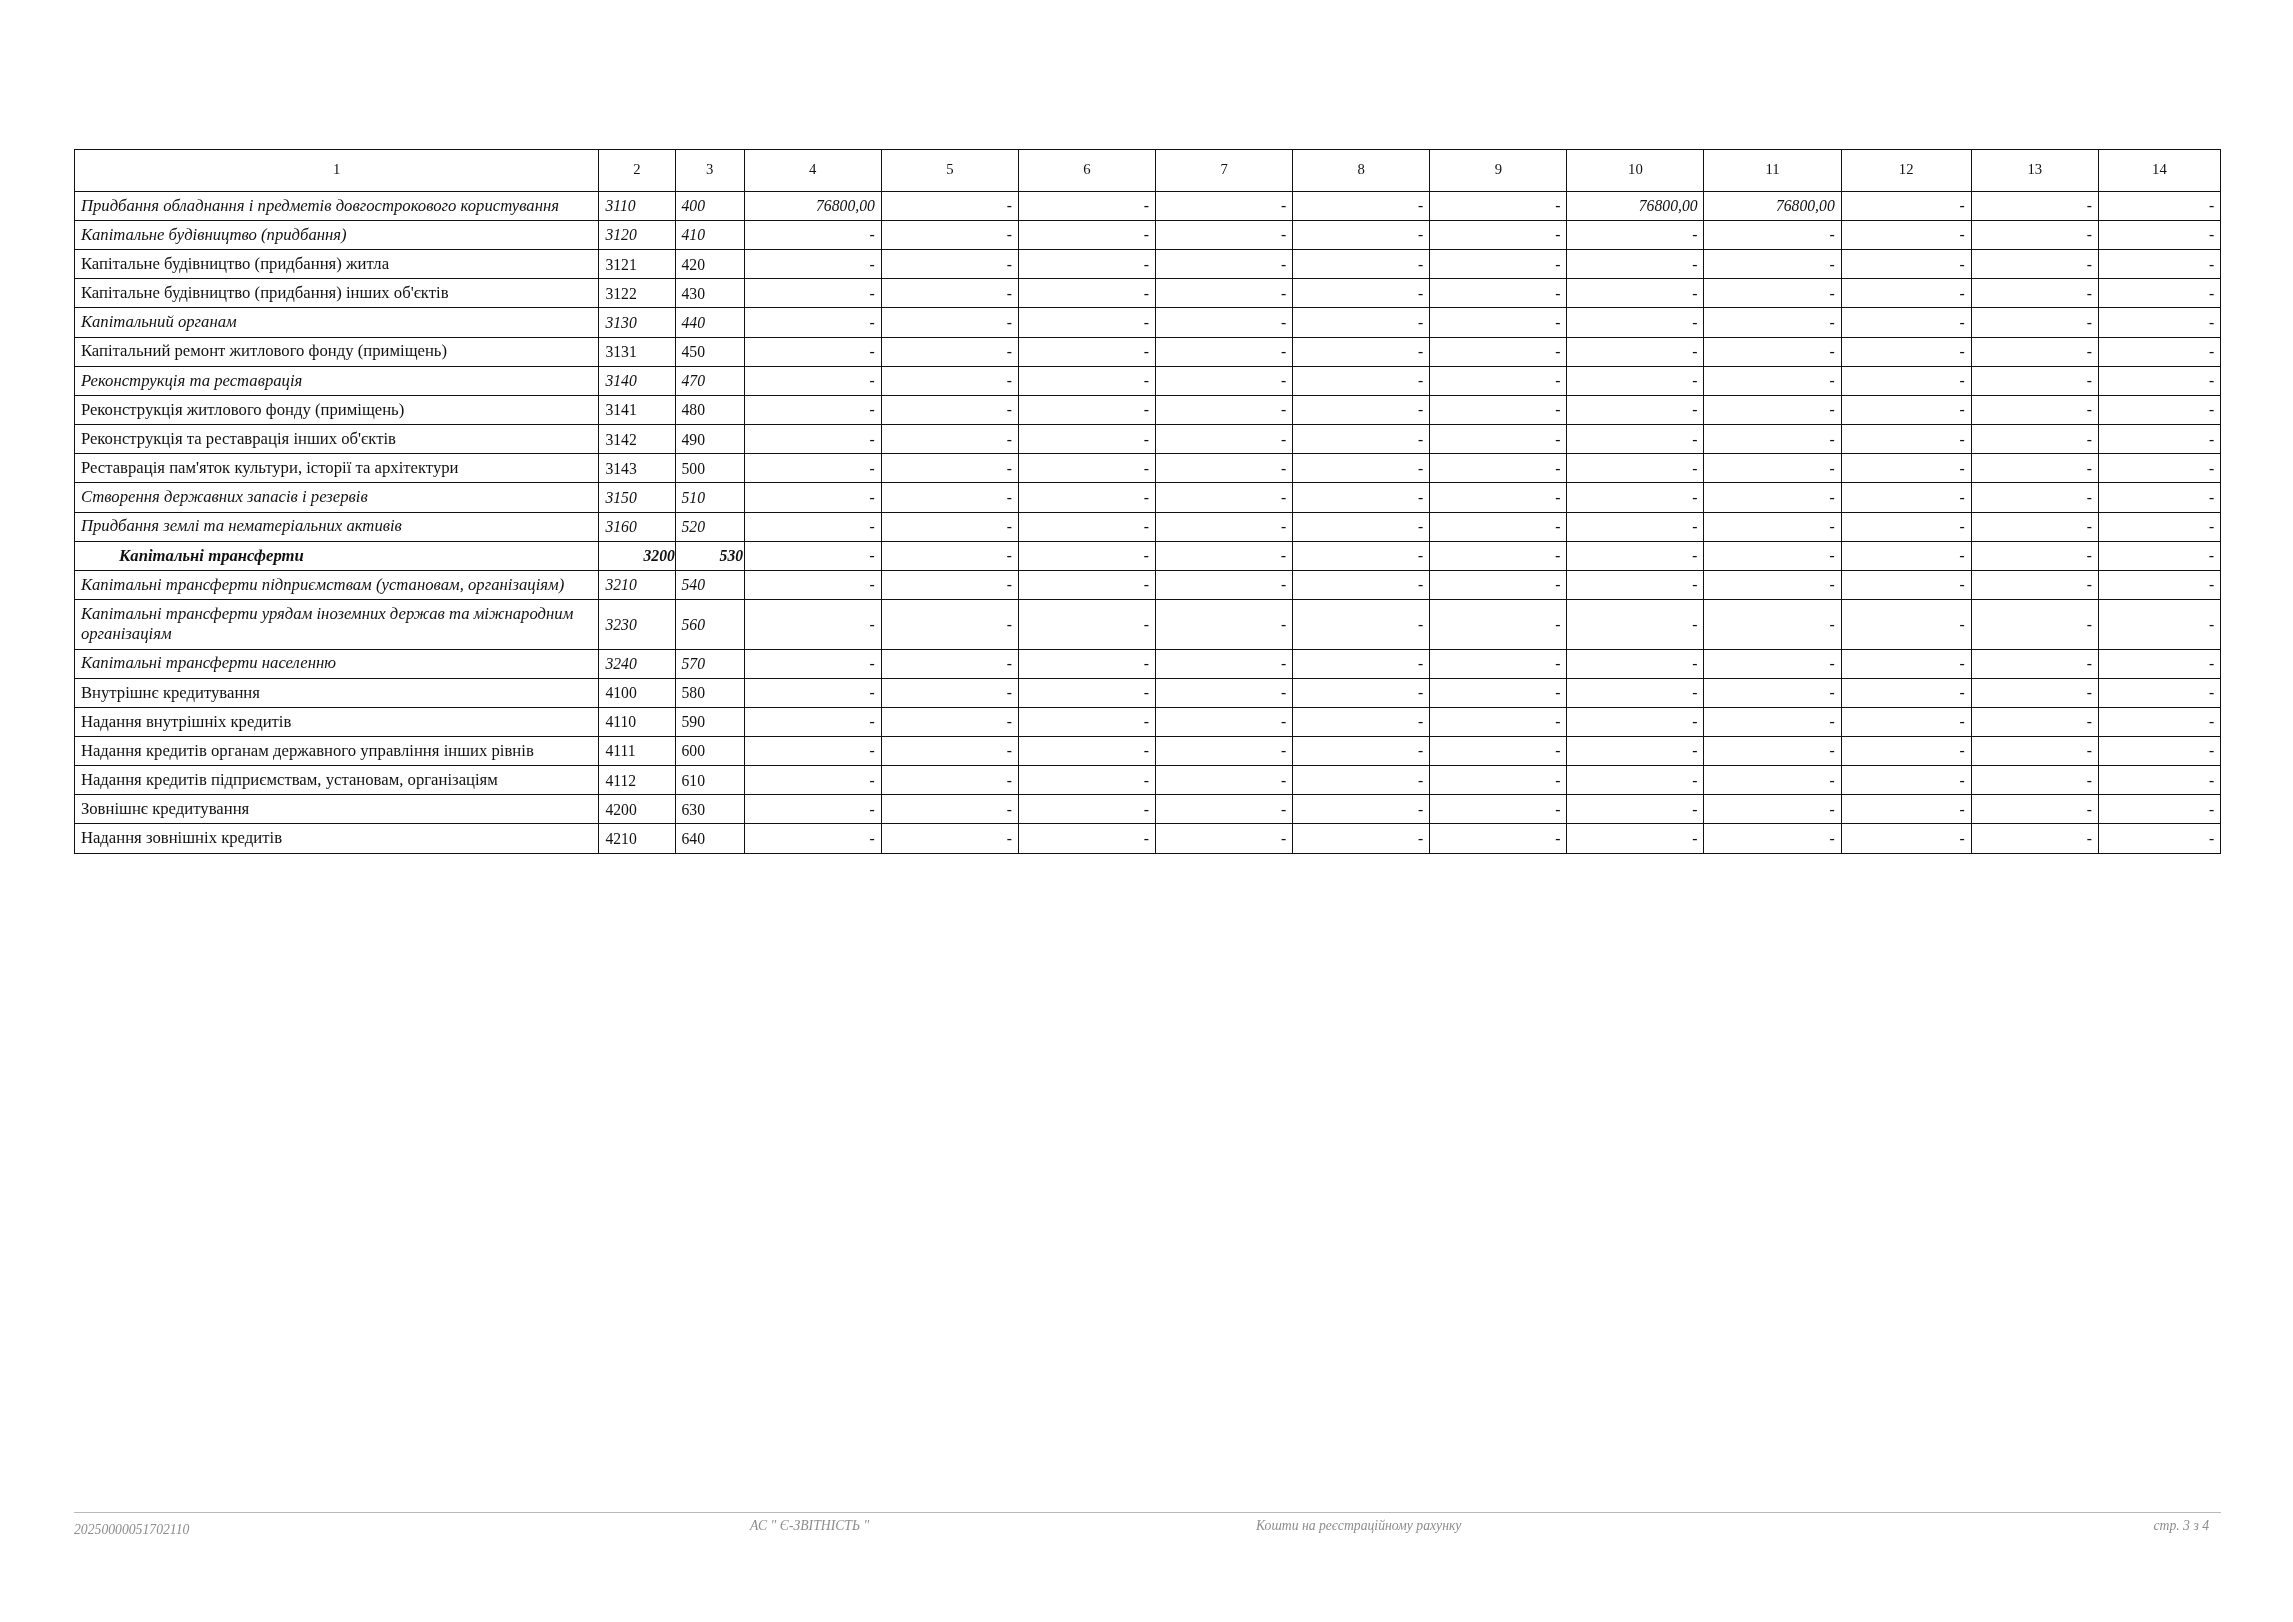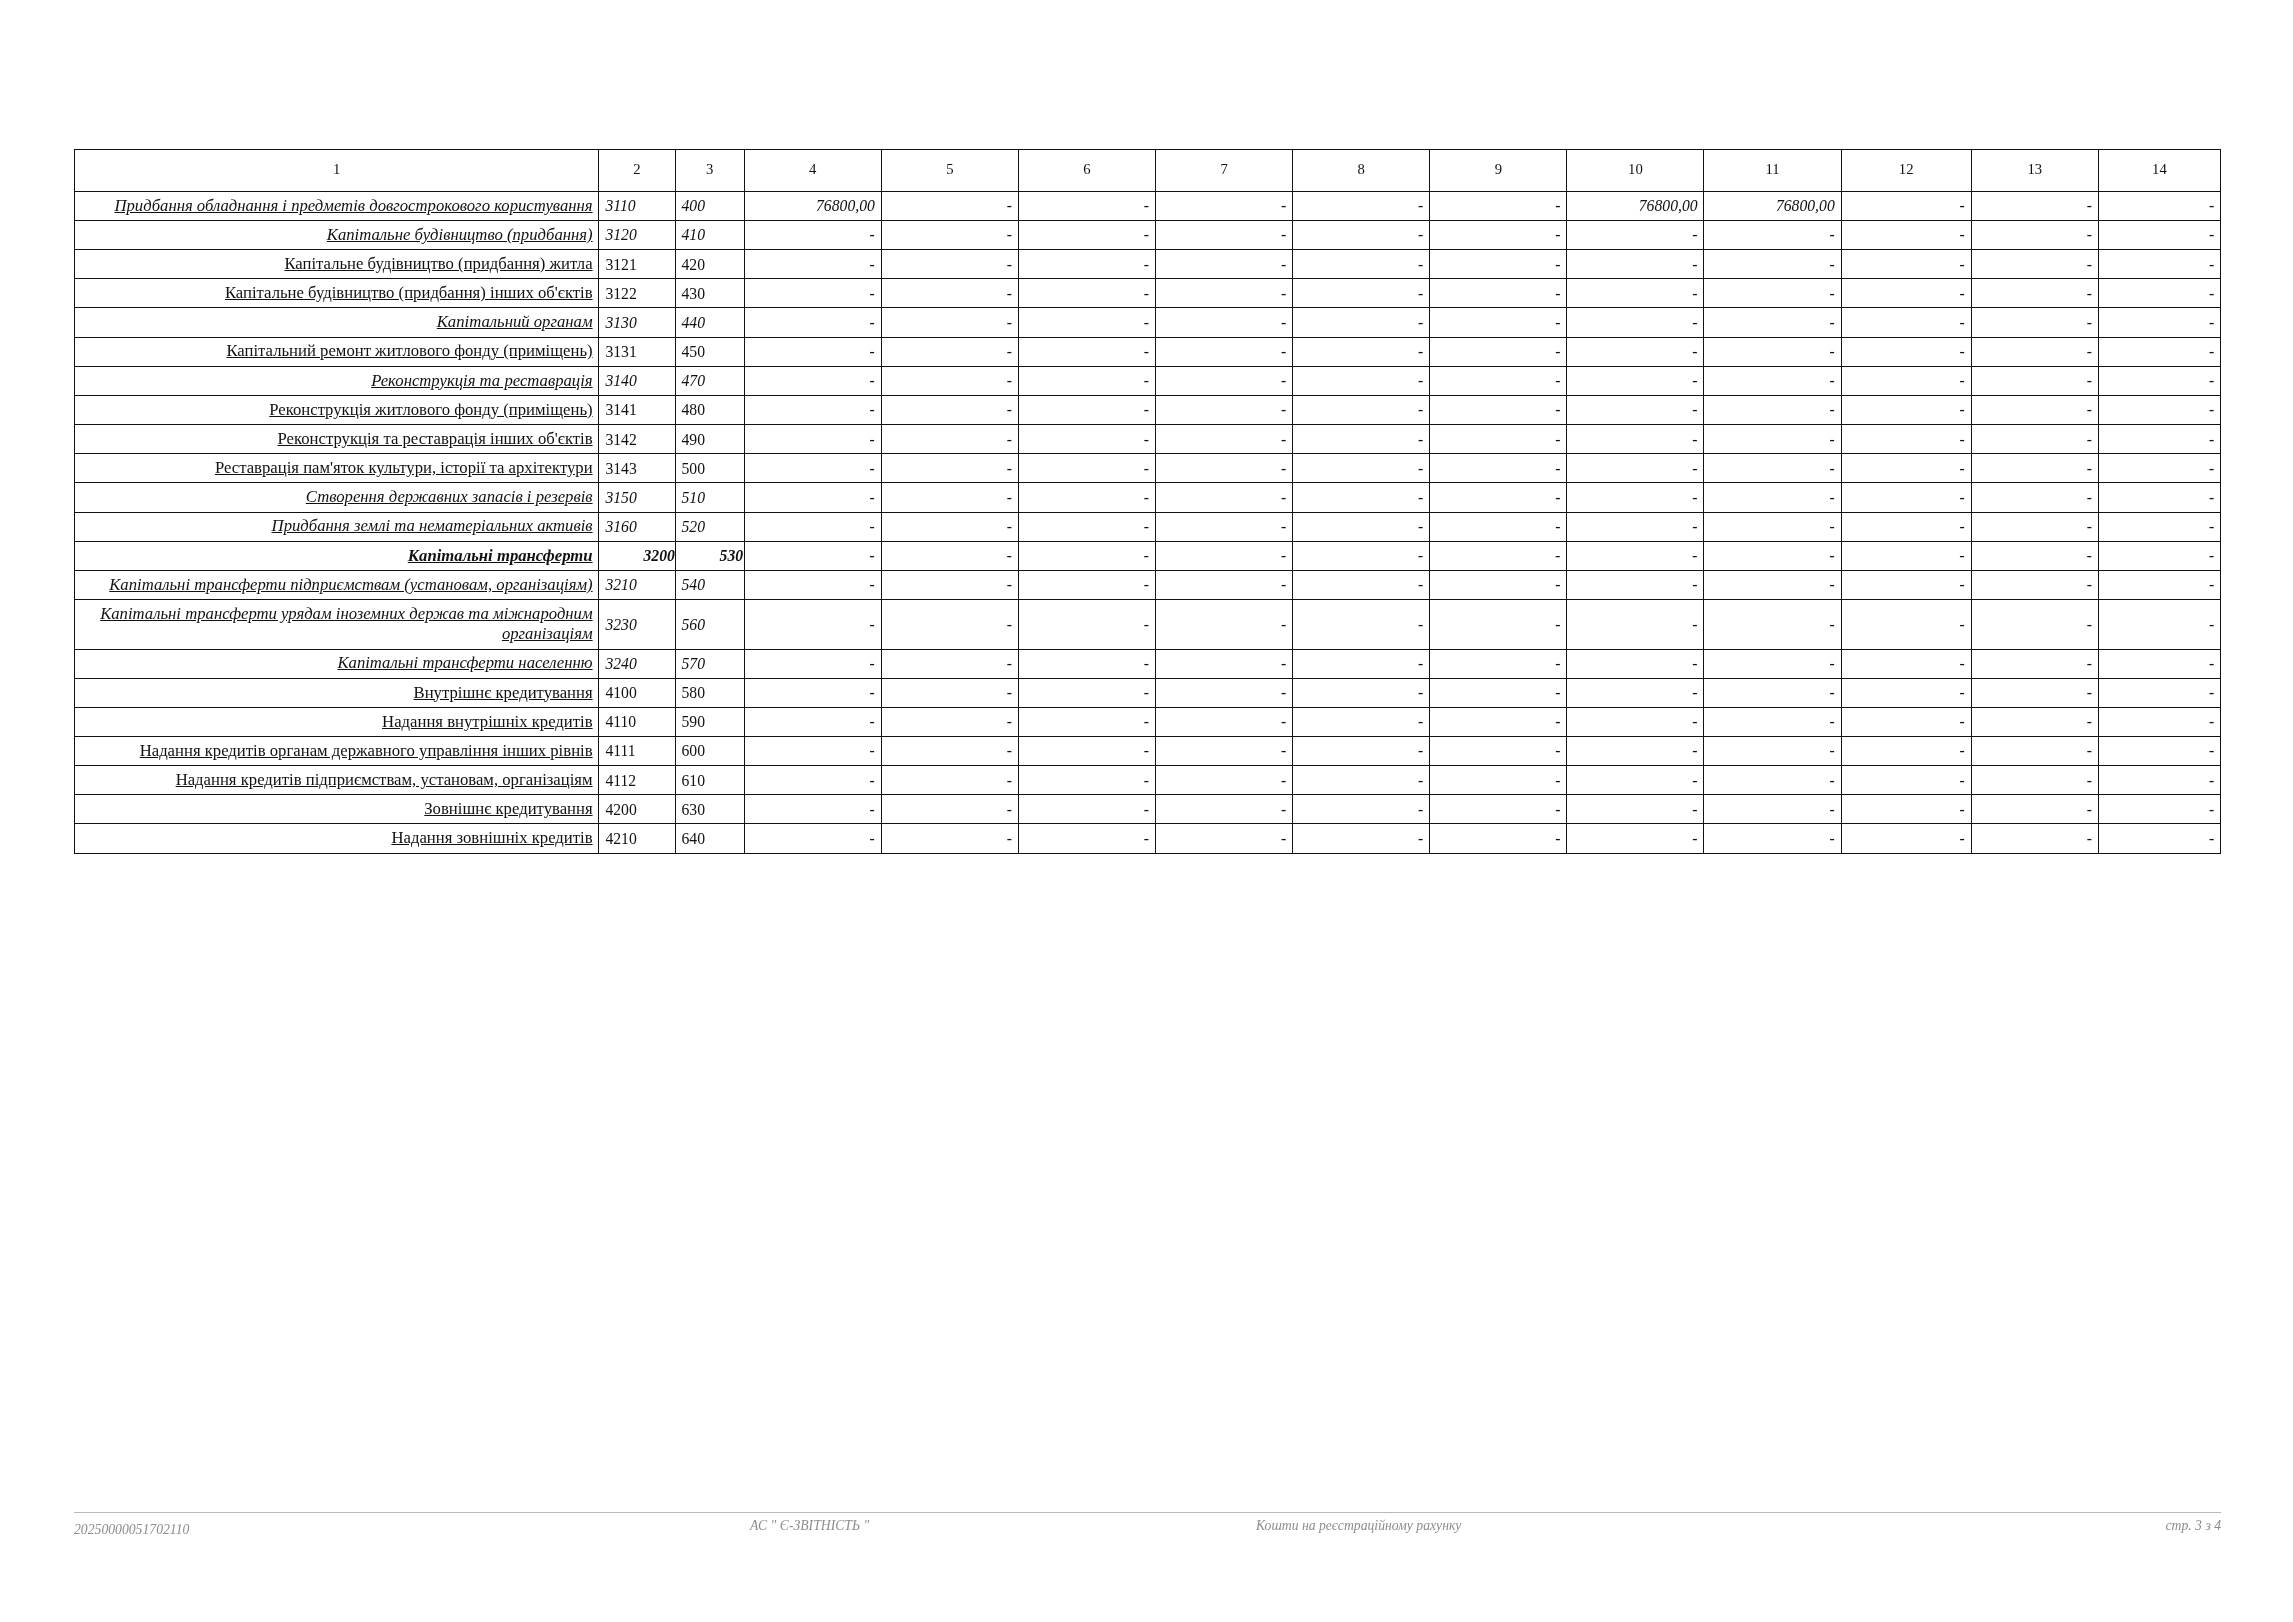--- a/index.html
+++ b/index.html
@@ -57,24 +57,23 @@
   col.c13 { width: 127px; }
   col.c14 { width: 122px; }
 
   thead td {
     text-align: center;
     font-size: 14.7px;
     height: 33px;
     padding: 2.9px 3.9px;
   }
   td.name {
-    text-align: right;
+    text-align: left;
     padding-left: 9.8px;
     font-size: 16.7px;
-    text-decoration: underline;
   }
   td.code {
     text-align: left;
     font-size: 15.7px;
   }
   td.num {
     text-align: right;
     padding-right: 8.8px;
     font-size: 15.7px;
   }
@@ -128,21 +127,21 @@
     left: 74px;
     top: 1518px;
     width: 2147px;
     font-size: 13.7px;
     color: #8d8d8d;
     font-style: italic;
   }
   .footer .f-left   { position: absolute; left: 0px;    top: 4px; }
   .footer .f-center { position: absolute; left: 676px;  top: 0; }
   .footer .f-center2{ position: absolute; left: 1182px; top: 0; }
-  .footer .f-right  { position: absolute; right: 0px;   top: 0; }
+  .footer .f-right  { position: absolute; right: 12px;   top: 0; }
 </style>
 </head>
 <body>
 
 <div class="page">
 
   <div class="table-wrap">
     <table class="report">
       <colgroup>
         <col class="c1">

